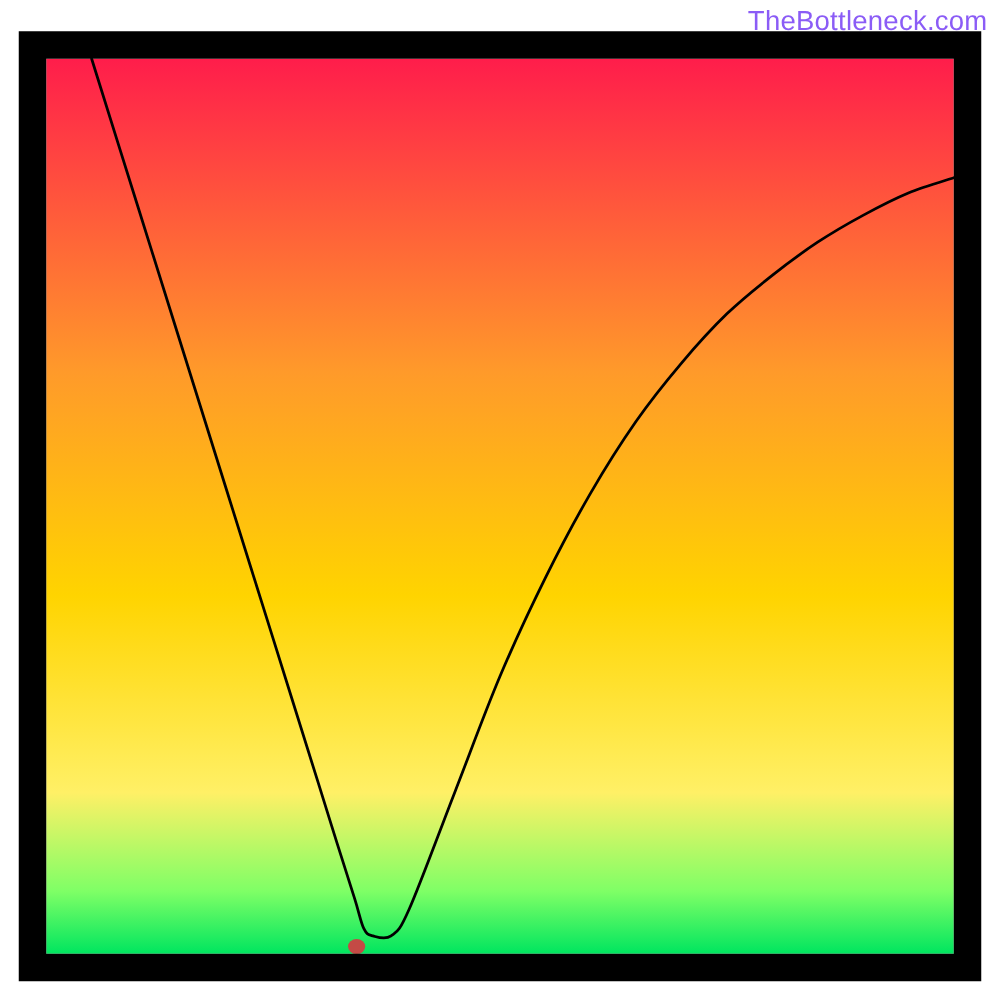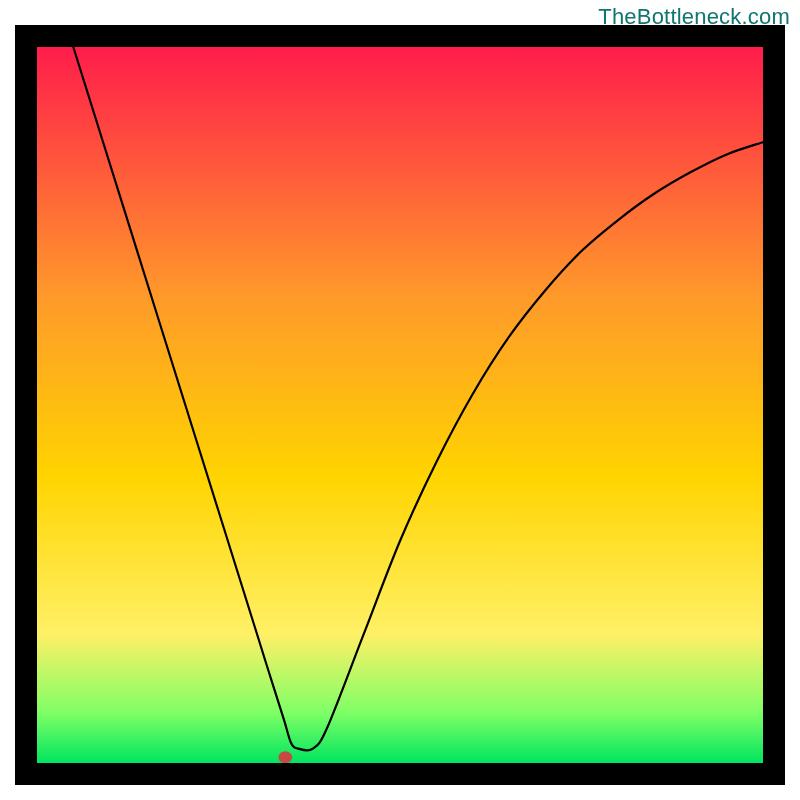--- a/index.html
+++ b/index.html
@@ -14,21 +14,21 @@
   .stage {
     position: relative;
     width: 800px;
     height: 800px;
   }
   .watermark {
     position: absolute;
     top: 4px;
     right: 10px;
     font-size: 22px;
-    color: #0f766e;
+    color: #8b5cf6;
     letter-spacing: 0.2px;
     font-weight: 500;
     -webkit-font-smoothing: antialiased;
   }
   svg { display: block; }
 </style>
 </head>
 <body>
 
 <div class="stage">

